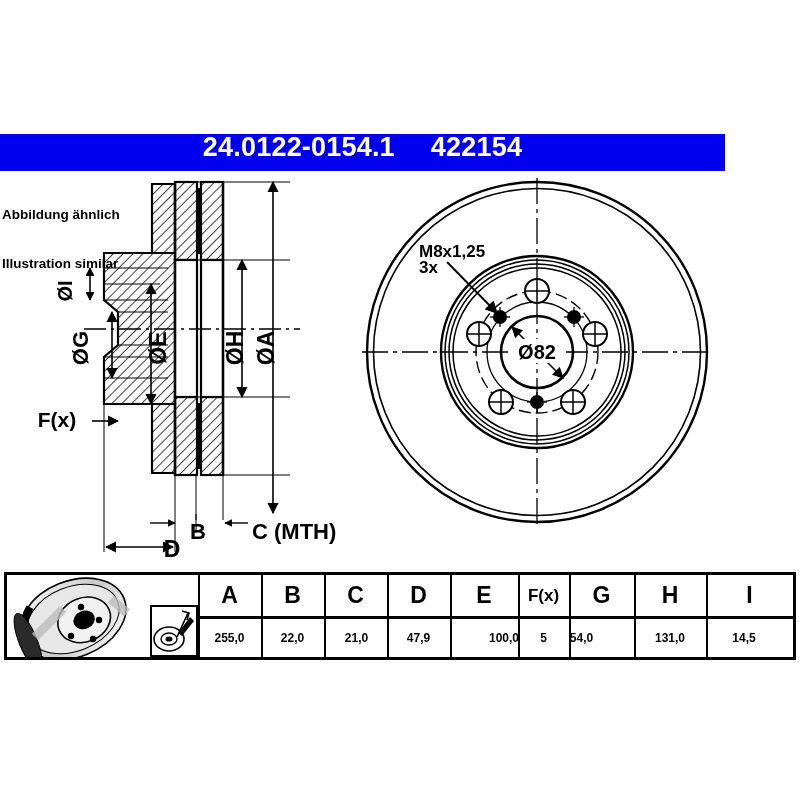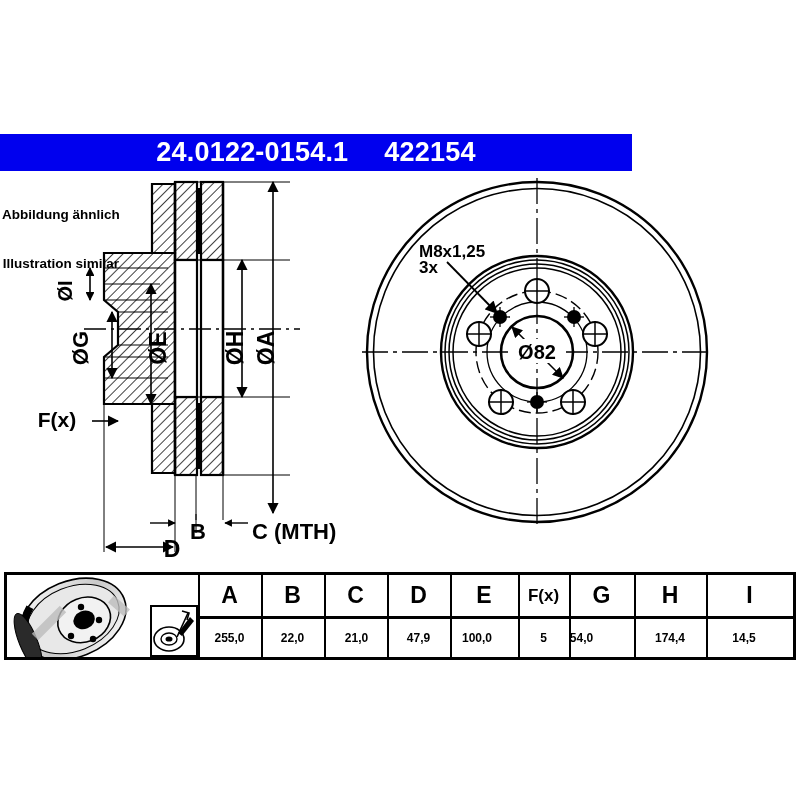--- a/index.html
+++ b/index.html
@@ -1,29 +1,29 @@
 <!DOCTYPE html>
 <html><head>
 <meta charset="utf-8">
 <style>
   html,body{margin:0;padding:0;background:#fff;}
   body{width:800px;height:800px;position:relative;overflow:hidden;
        font-family:"Liberation Sans",sans-serif;color:#000;}
   .root{position:absolute;inset:0;}
 
   
-  .titlebar{position:absolute;left:0;top:134px;width:632px;height:37px;
-            background:#0000EE;display:flex;align-items:center;justify-content:center;}
+  .titlebar{position:absolute;left:0;top:134px;width:725px;height:37px;
+            background:#0000EE;display:flex;justify-content:center;}
   .titlebar .t{color:#fff;font-size:27px;font-weight:bold;letter-spacing:.2px;
                line-height:1;white-space:pre;}
   .titlebar .t.num{margin-left:36px;}
 
   
   .simnote{position:absolute;left:2px;top:174px;font-size:13.5px;font-weight:bold;
-           line-height:1.22;white-space:pre;text-align:center;}
+           line-height:1.22;white-space:pre;}
 
   
   svg.draw{position:absolute;left:0;top:0;width:800px;height:800px;}
   text{font-family:"Liberation Sans",sans-serif;font-weight:bold;fill:#000;}
 
   
   .tbl{position:absolute;left:4px;top:572px;width:792px;height:88px;
        border:3px solid #000;box-sizing:border-box;background:#fff;}
   .tbl .colsep{position:absolute;top:0;bottom:0;width:2px;background:#000;}
   .tbl .rowsep{position:absolute;left:191px;right:0;height:3px;background:#000;top:41px;}
@@ -300,20 +300,20 @@
     <div class="cellhead" style="left:443px;width:68px">E</div>
     <div class="cellhead fx" style="left:511px;width:51px">F(x)</div>
     <div class="cellhead" style="left:562px;width:65px">G</div>
     <div class="cellhead" style="left:627px;width:72px">H</div>
     <div class="cellhead" style="left:699px;width:87px">I</div>
 
     <div class="cellval" style="left:191px;width:63px">255,0</div>
     <div class="cellval" style="left:254px;width:63px">22,0</div>
     <div class="cellval" style="left:318px;width:63px">21,0</div>
     <div class="cellval" style="left:380px;width:63px">47,9</div>
-    <div class="cellval" style="left:438px;width:64px">100,0</div>
+    <div class="cellval" style="left:465px;width:64px">100,0</div>
     <div class="cellval" style="left:511px;width:51px">5</div>
     <div class="cellval" style="left:542px;width:65px">54,0</div>
-    <div class="cellval" style="left:627px;width:72px">174,4</div>
+    <div class="cellval" style="left:627px;width:72px">131,0</div>
     <div class="cellval" style="left:688px;width:98px">14,5</div>
   </div>
 
 </div>
 
 </body></html>

